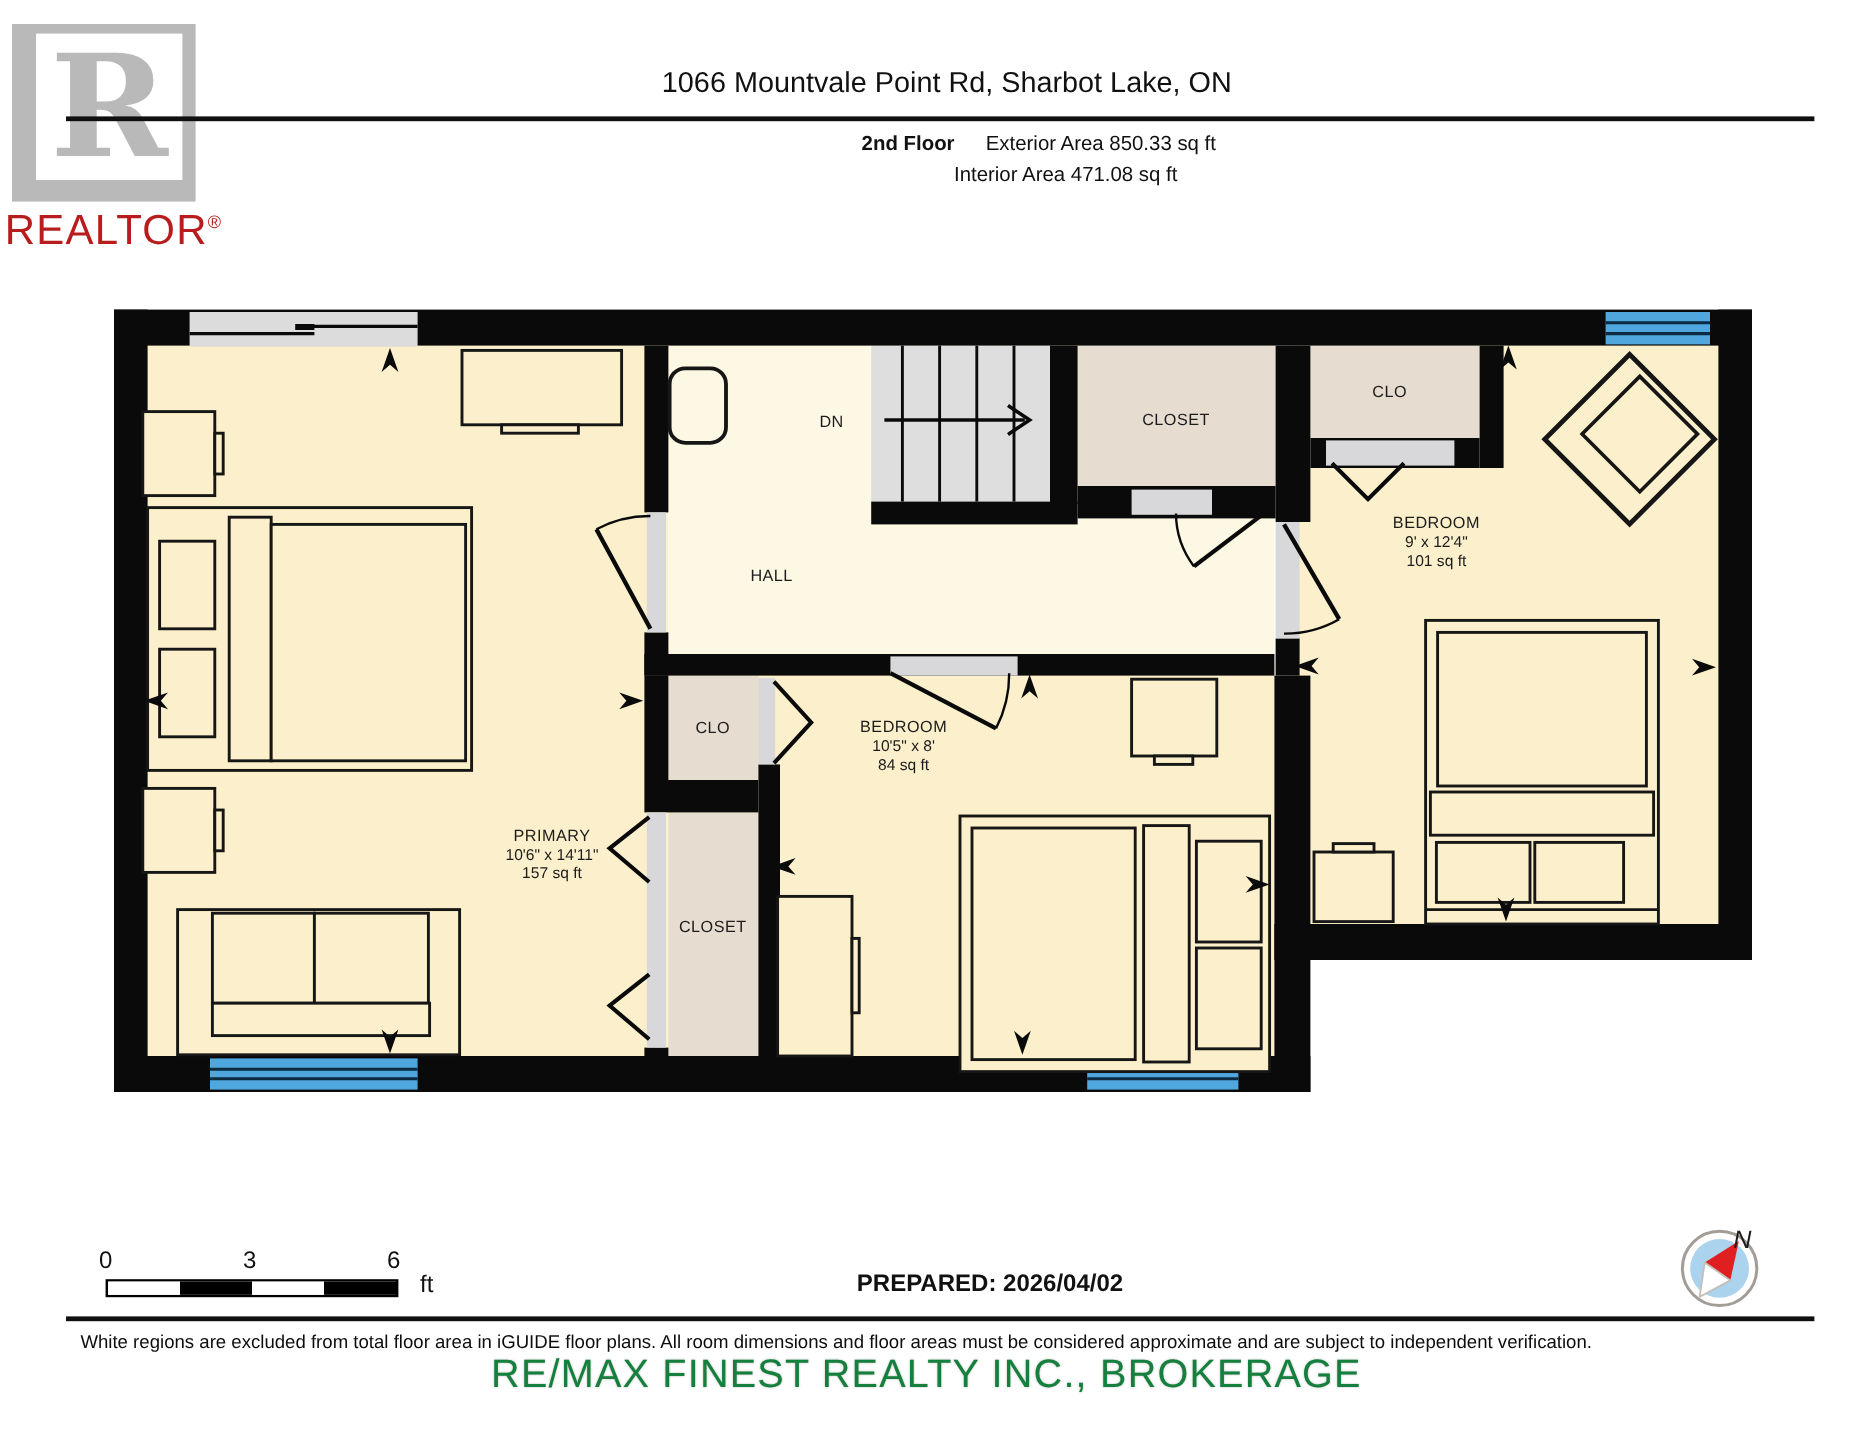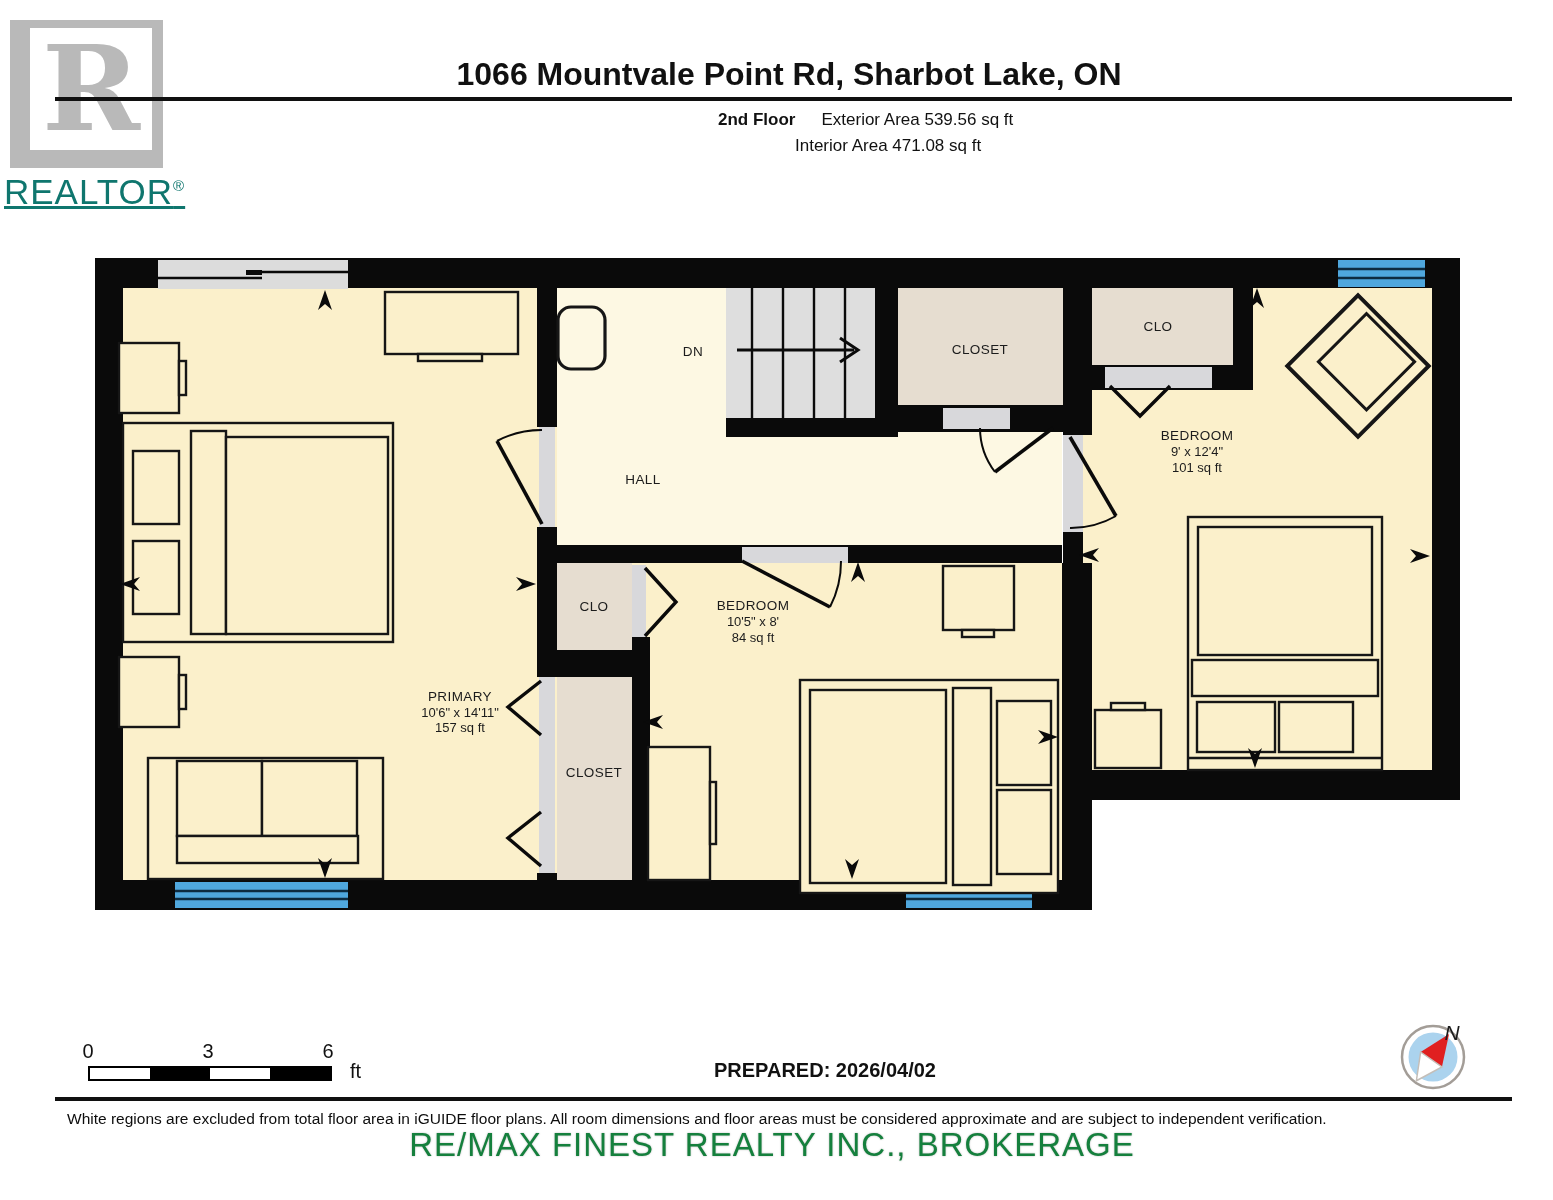--- a/index.html
+++ b/index.html
@@ -5,23 +5,23 @@
   html,body{margin:0;padding:0;background:#ffffff;}
   body{width:1553px;height:1200px;position:relative;overflow:hidden;
        font-family:"Liberation Sans", sans-serif;color:#111;}
   .abs{position:absolute;}
 
   
   .logo-block{left:10px;top:20px;width:153px;height:148px;background:#b9b9b9;}
   .logo-inner{position:absolute;left:20px;top:8px;right:11px;bottom:18px;background:#ffffff;
               display:flex;align-items:center;justify-content:center;}
   .logo-r{font-family:"DejaVu Serif", serif;font-weight:bold;font-size:118px;line-height:1;color:#b9b9b9;}
-  .logo-word{left:4px;top:172px;font-size:35px;letter-spacing:1px;color:#0f766e;white-space:nowrap;text-decoration:underline;}
+  .logo-word{left:4px;top:172px;font-size:35px;letter-spacing:1px;color:#b91c1c;white-space:nowrap;}
   .logo-word sup{font-size:15px;}
-  .page-title{left:789px;top:56px;transform:translateX(-50%);font-size:32px;font-weight:bold;white-space:nowrap;}
+  .page-title{left:789px;top:56px;transform:translateX(-50%);font-size:24px;font-weight:normal;white-space:nowrap;}
   .header-rule{left:55px;top:97px;width:1457px;height:4px;background:#101010;}
   .floor-line{left:718px;top:110px;font-size:17px;white-space:nowrap;}
   .floor-line .fl{font-weight:bold;margin-right:26px;}
   .interior-line{left:795px;top:136px;font-size:17px;white-space:nowrap;}
 
   
   .scale-num{top:1040px;font-size:20px;transform:translateX(-50%);}
   .scale-bar{left:88px;top:1066px;width:240px;height:11px;border:2px solid #000;display:flex;}
   .scale-bar div{flex:1;}
   .seg-w{background:#fff;} .seg-b{background:#000;}
@@ -61,21 +61,21 @@
 <div class="abs logo-block">
   <div class="logo-inner">
     <span class="logo-r">R</span>
   </div>
 </div>
 <div class="abs logo-word"><span>REALTOR</span><sup>®</sup></div>
 
 <div class="abs page-title">1066 Mountvale Point Rd, Sharbot Lake, ON</div>
 <div class="abs header-rule"></div>
 <div class="abs floor-line">
-  <span class="fl">2nd Floor</span><span>Exterior Area 539.56 sq ft</span>
+  <span class="fl">2nd Floor</span><span>Exterior Area 850.33 sq ft</span>
 </div>
 <div class="abs interior-line">Interior Area 471.08 sq ft</div>
 
 <svg class="plan" width="1553" height="1200" viewBox="0 0 1553 1200">
 
   <g>
     <rect class="floor" x="109" y="274" width="448" height="612"></rect>
     <rect class="hallfloor" x="557" y="274" width="505" height="281"></rect>
     <rect class="floor" x="557" y="555" width="505" height="331"></rect>
     <rect class="floor" x="1077" y="274" width="369" height="512"></rect>

